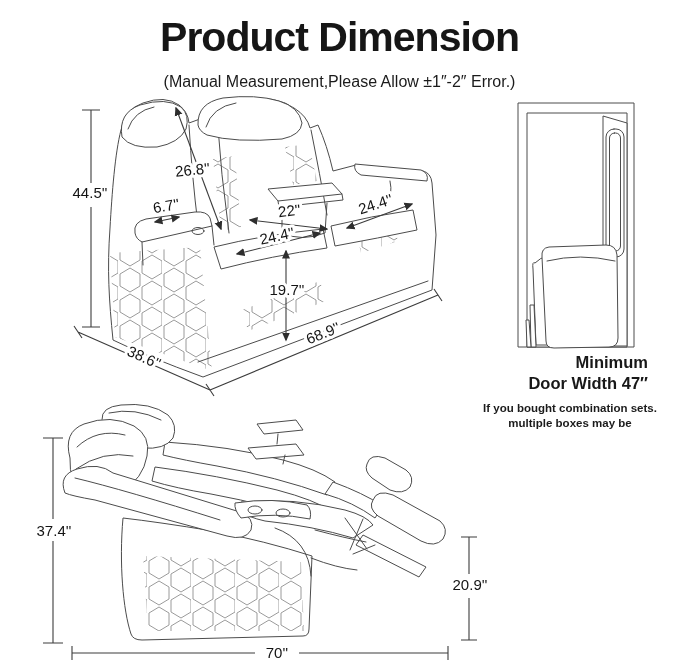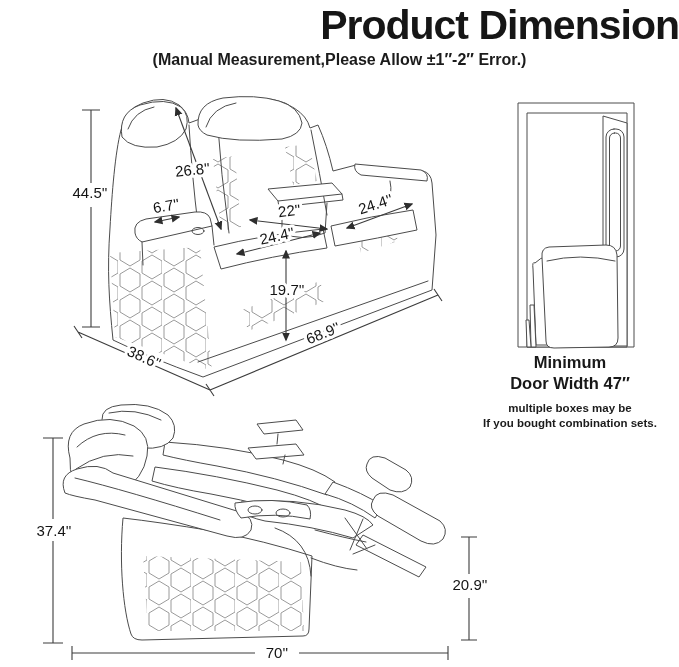--- a/index.html
+++ b/index.html
@@ -1,22 +1,22 @@
 <!DOCTYPE html>
 <html><head>
 <meta charset="utf-8">
 <style>
   html,body{margin:0;padding:0;background:#fff;}
   .canvas{position:relative;width:679px;height:667px;background:#fff;overflow:hidden;
           font-family:"Liberation Sans",sans-serif;color:#1b1b1b;}
   .hdr{position:absolute;left:0;right:0;top:2px;text-align:center;}
-  .hdr h1{margin:0;font-size:41px;font-weight:bold;letter-spacing:-1px;color:#161616;text-align:right;}
-  .hdr p{margin:2px 0 0 0;font-size:16px;font-weight:700;color:#1b1b1b;}
+  .hdr h1{margin:12px;font-size:41px;font-weight:bold;letter-spacing:-1px;color:#161616;}
+  .hdr p{margin:2px 0 0 0;font-size:16px;font-weight:400;color:#1b1b1b;}
   .abs{position:absolute;}
-  .door-caption{left:492px;top:352px;width:156px;text-align:center;
+  .door-caption{left:492px;top:352px;width:156px;text-align:right;
                 font-size:16.5px;font-weight:bold;line-height:21px;color:#181818;}
   .door-note{left:480px;top:401px;width:180px;text-align:center;
              font-size:11.5px;font-weight:600;line-height:15px;color:#1b1b1b;}
   svg{position:absolute;overflow:visible;}
   .art{fill:none;stroke:#4c4c4c;stroke-width:1;stroke-linejoin:round;stroke-linecap:round;}
   .artf{fill:#ffffff;stroke:#4c4c4c;stroke-width:1;stroke-linejoin:round;}
   .hex{stroke:none;}
   .dim{fill:none;stroke:#3c3c3c;stroke-width:1.1;}
   .dlab{font-family:"Liberation Sans",sans-serif;font-size:15px;fill:#141414;}
   .halo{paint-order:stroke;stroke:#ffffff;stroke-width:6px;stroke-linejoin:round;}
@@ -124,22 +124,22 @@
       <path class="artf" d="M25,210 L29,210 L31,252 L26,252 Z"></path>
       <path class="artf" d="M21,225 L24,225 L26,252 L22,252 Z"></path>
     </g>
   </svg>
 
   <div class="abs door-caption">
     <div>Minimum</div>
     <div>Door Width 47″</div>
   </div>
   <div class="abs door-note">
+    <div>If you bought combination sets.</div>
     <div>multiple boxes may be</div>
-    <div>If you bought combination sets.</div>
   </div>
 
   <svg class="abs" style="left:15px;top:398px" width="485" height="267" viewBox="0 0 485 267">
     <defs>
       <pattern id="hexB" width="44" height="26" patternUnits="userSpaceOnUse">
         <path d="M12,1 L22,7 L22,19 L12,25 L2,19 L2,7 Z" fill="none" stroke="#9a9a9a" stroke-width="1"></path>
         <path d="M34,14 L44,20 L44,32 L34,38 L24,32 L24,20 Z" fill="none" stroke="#9a9a9a" stroke-width="1"></path>
         <path d="M34,-12 L44,-6 L44,6 L34,12 L24,6 L24,-6 Z" fill="none" stroke="#9a9a9a" stroke-width="1"></path>
       </pattern>
     </defs>

